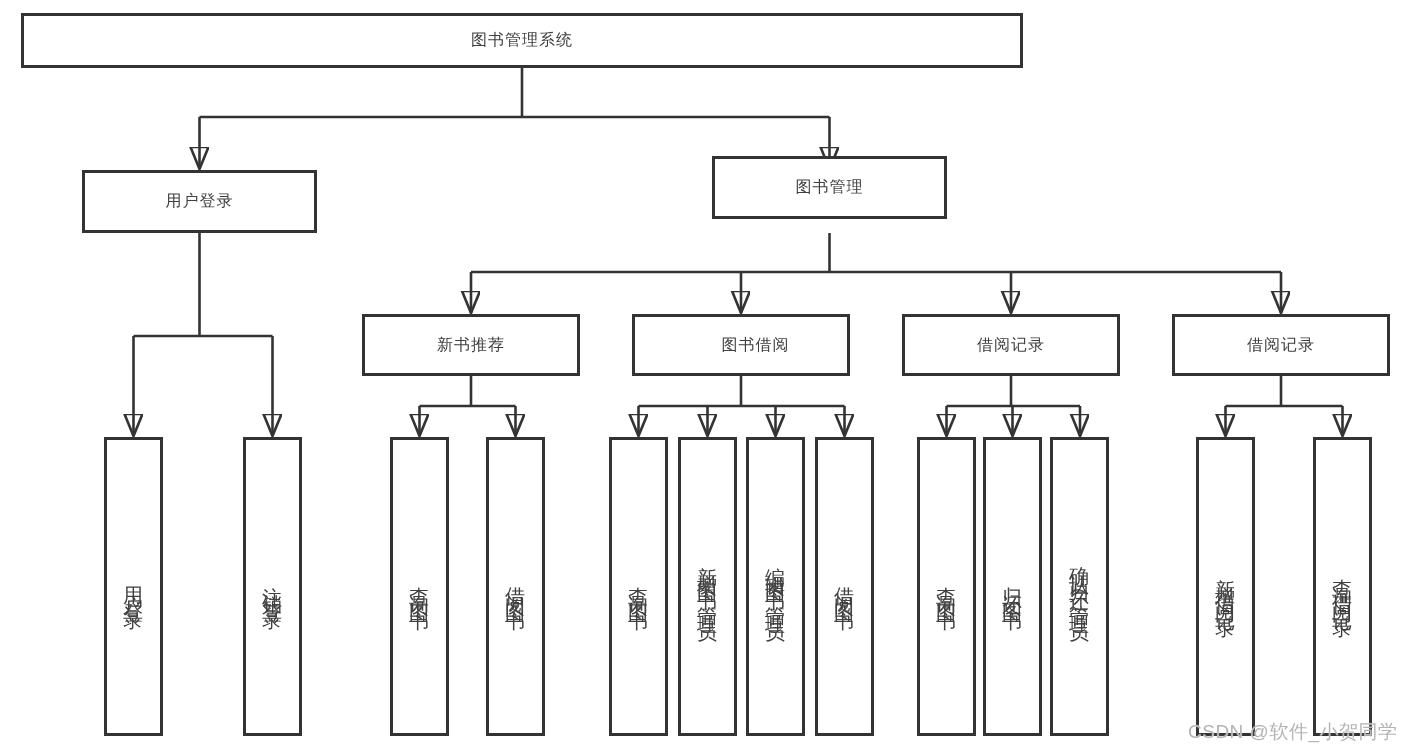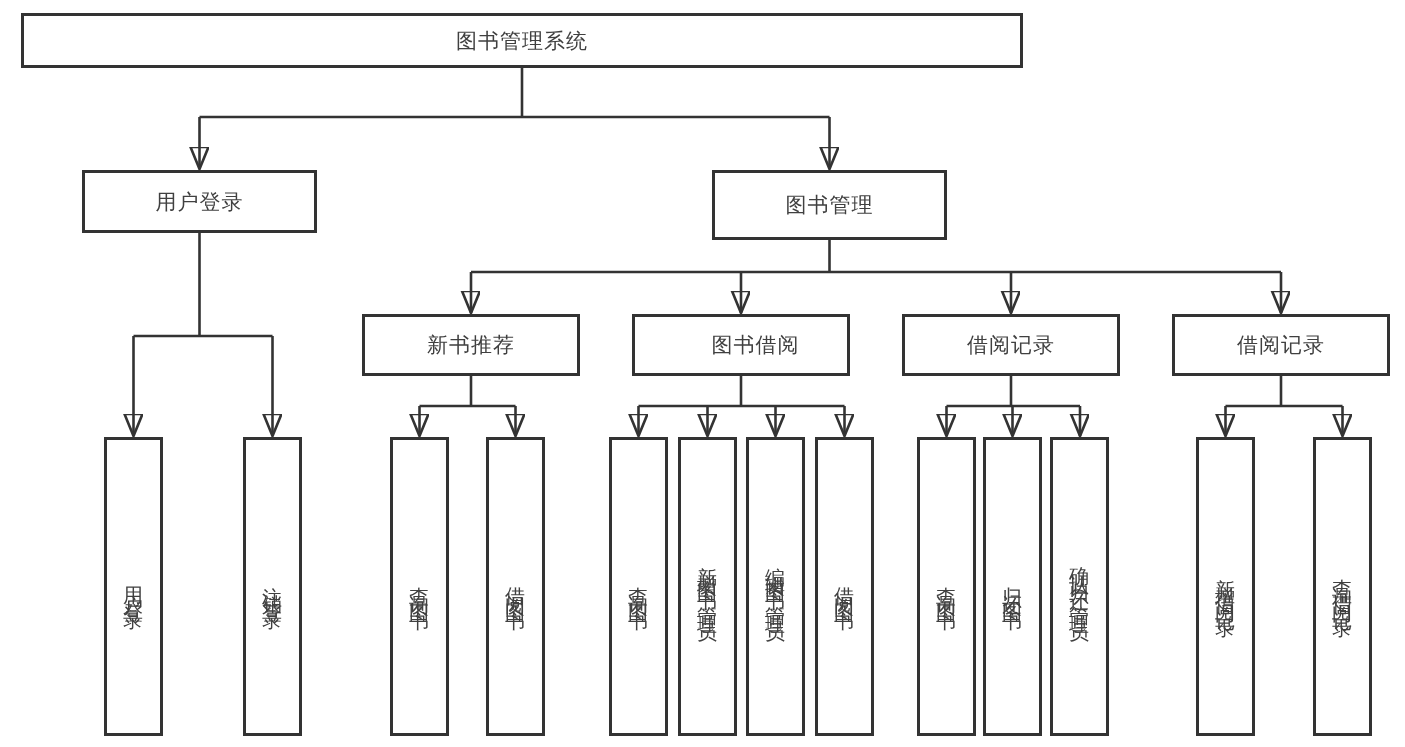--- a/index.html
+++ b/index.html
@@ -28,21 +28,21 @@
   .arrowfill { fill: var(--line); stroke: none; }
   .box {
     position: absolute;
     background: var(--box_bg);
     border: 3px solid var(--line);
     display: flex;
     align-items: center;
     justify-content: center;
     color: var(--text);
   }
-  .hbox { font-size: 21px; letter-spacing: 1px; }
+  .hbox { font-size: 16px; letter-spacing: 1px; }
   .vbox { width: 59px; height: 299px; top: 437px; }
   .vbox .vtext {
     writing-mode: vertical-rl;
     text-orientation: mixed;
     font-size: 20px;
     letter-spacing: 8px;
     line-height: 1;
     color: var(--text);
     white-space: nowrap;
   }
@@ -111,21 +111,21 @@
     <path d="M1342.5 406 V436" marker-end="url(#ah)"></path>
   </svg>
 
   <div class="box hbox" style="left:21px; top:13px; width:1002px; height:55px;">
     <span>图书管理系统</span>
   </div>
 
   <div class="box hbox" style="left:82px; top:170px; width:235px; height:63px;">
     <span>用户登录</span>
   </div>
-  <div class="box hbox" style="left:712px; top:170px; width:235px; height:70px;">
+  <div class="box hbox" style="left:712px; top:156px; width:235px; height:63px;">
     <span>图书管理</span>
   </div>
 
   <div class="box hbox" style="left:362px; top:314px; width:218px; height:62px;">
     <span>新书推荐</span>
   </div>
   <div class="box hbox" style="left:632px; top:314px; width:218px; height:62px;padding-left:29px;">
     <span>图书借阅</span>
   </div>
   <div class="box hbox" style="left:902px; top:314px; width:218px; height:62px;">
@@ -172,14 +172,15 @@
     <span class="vtext">确认归还（管理员）</span>
   </div>
 
   <div class="box vbox" style="left:1196px;">
     <span class="vtext">新增借阅记录</span>
   </div>
   <div class="box vbox" style="left:1313px;">
     <span class="vtext">查询借阅记录</span>
   </div>
 
+  <div class="watermark">CSDN @软件_小贺同学</div>
 
 </div>
 
 </body></html>

